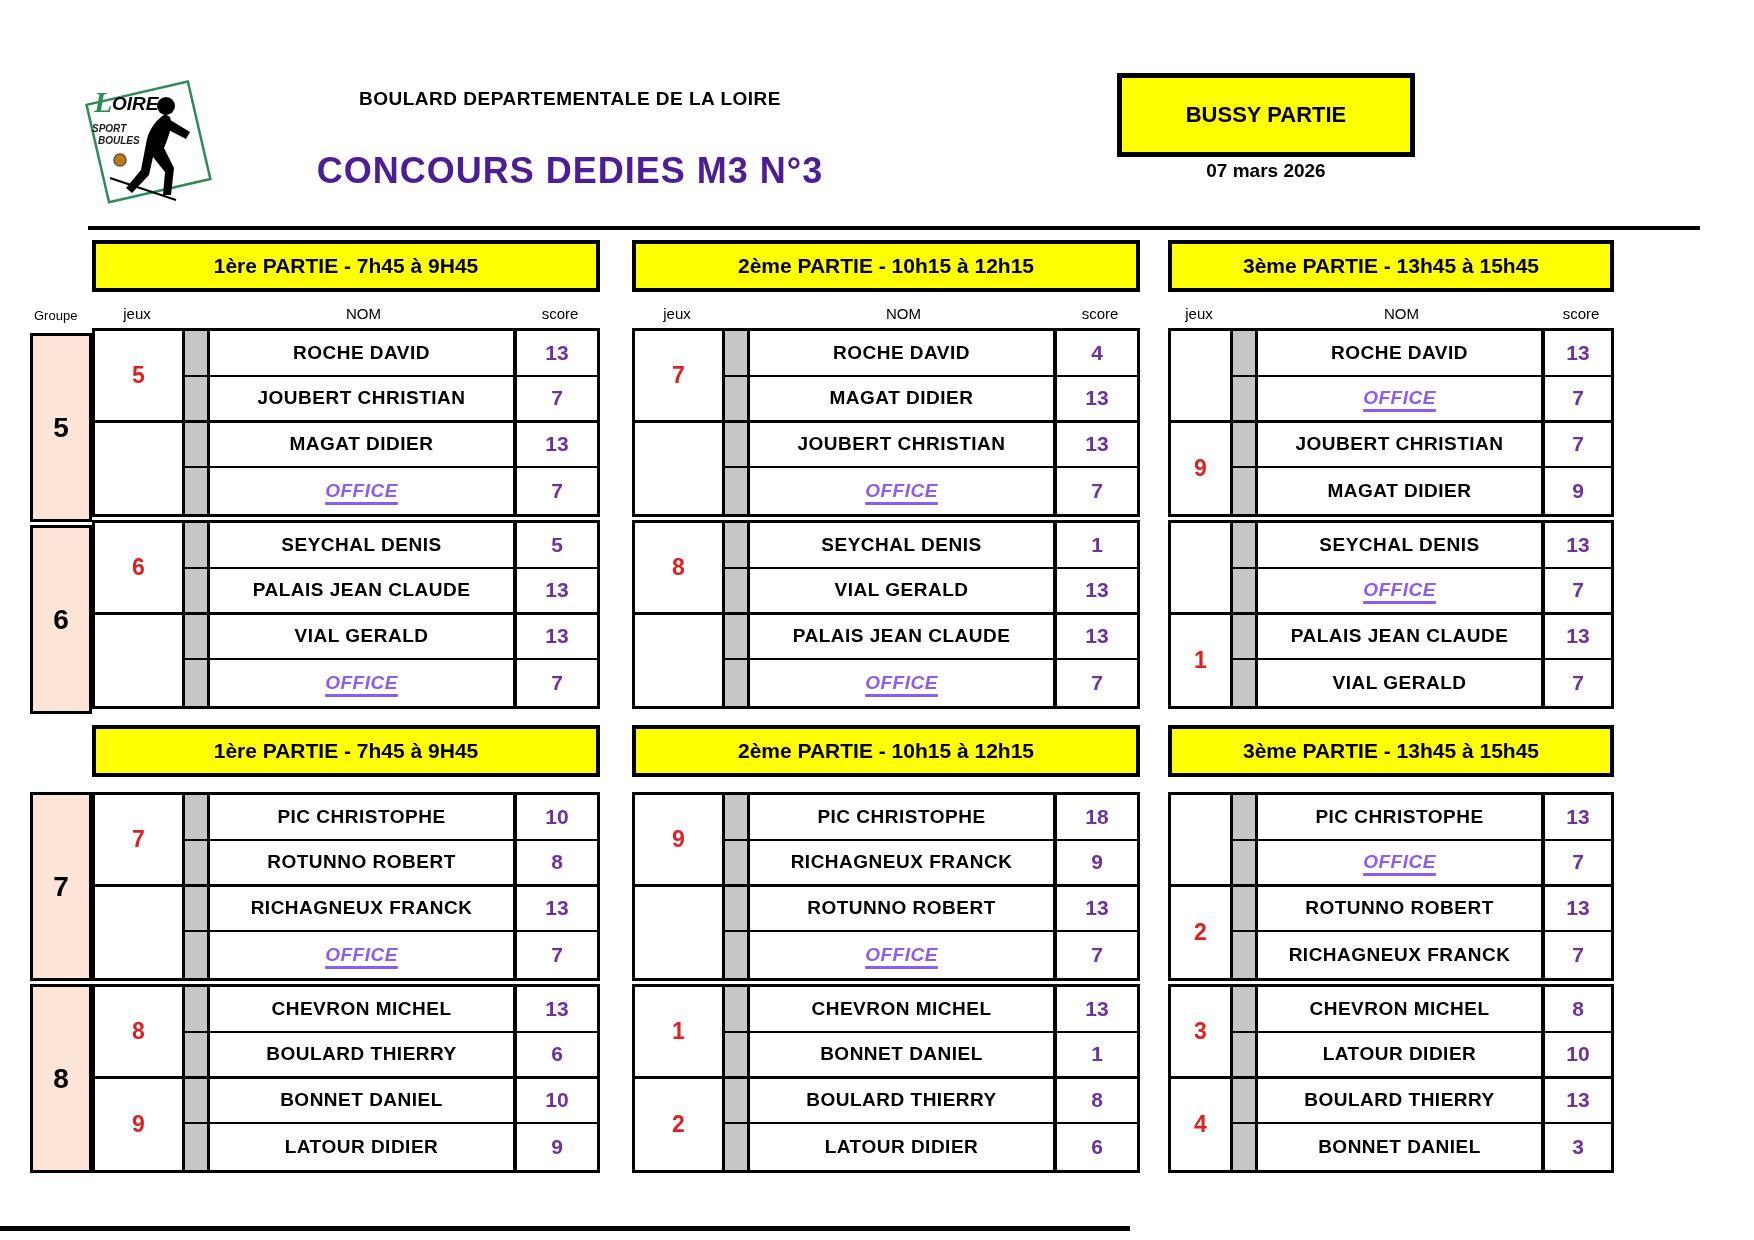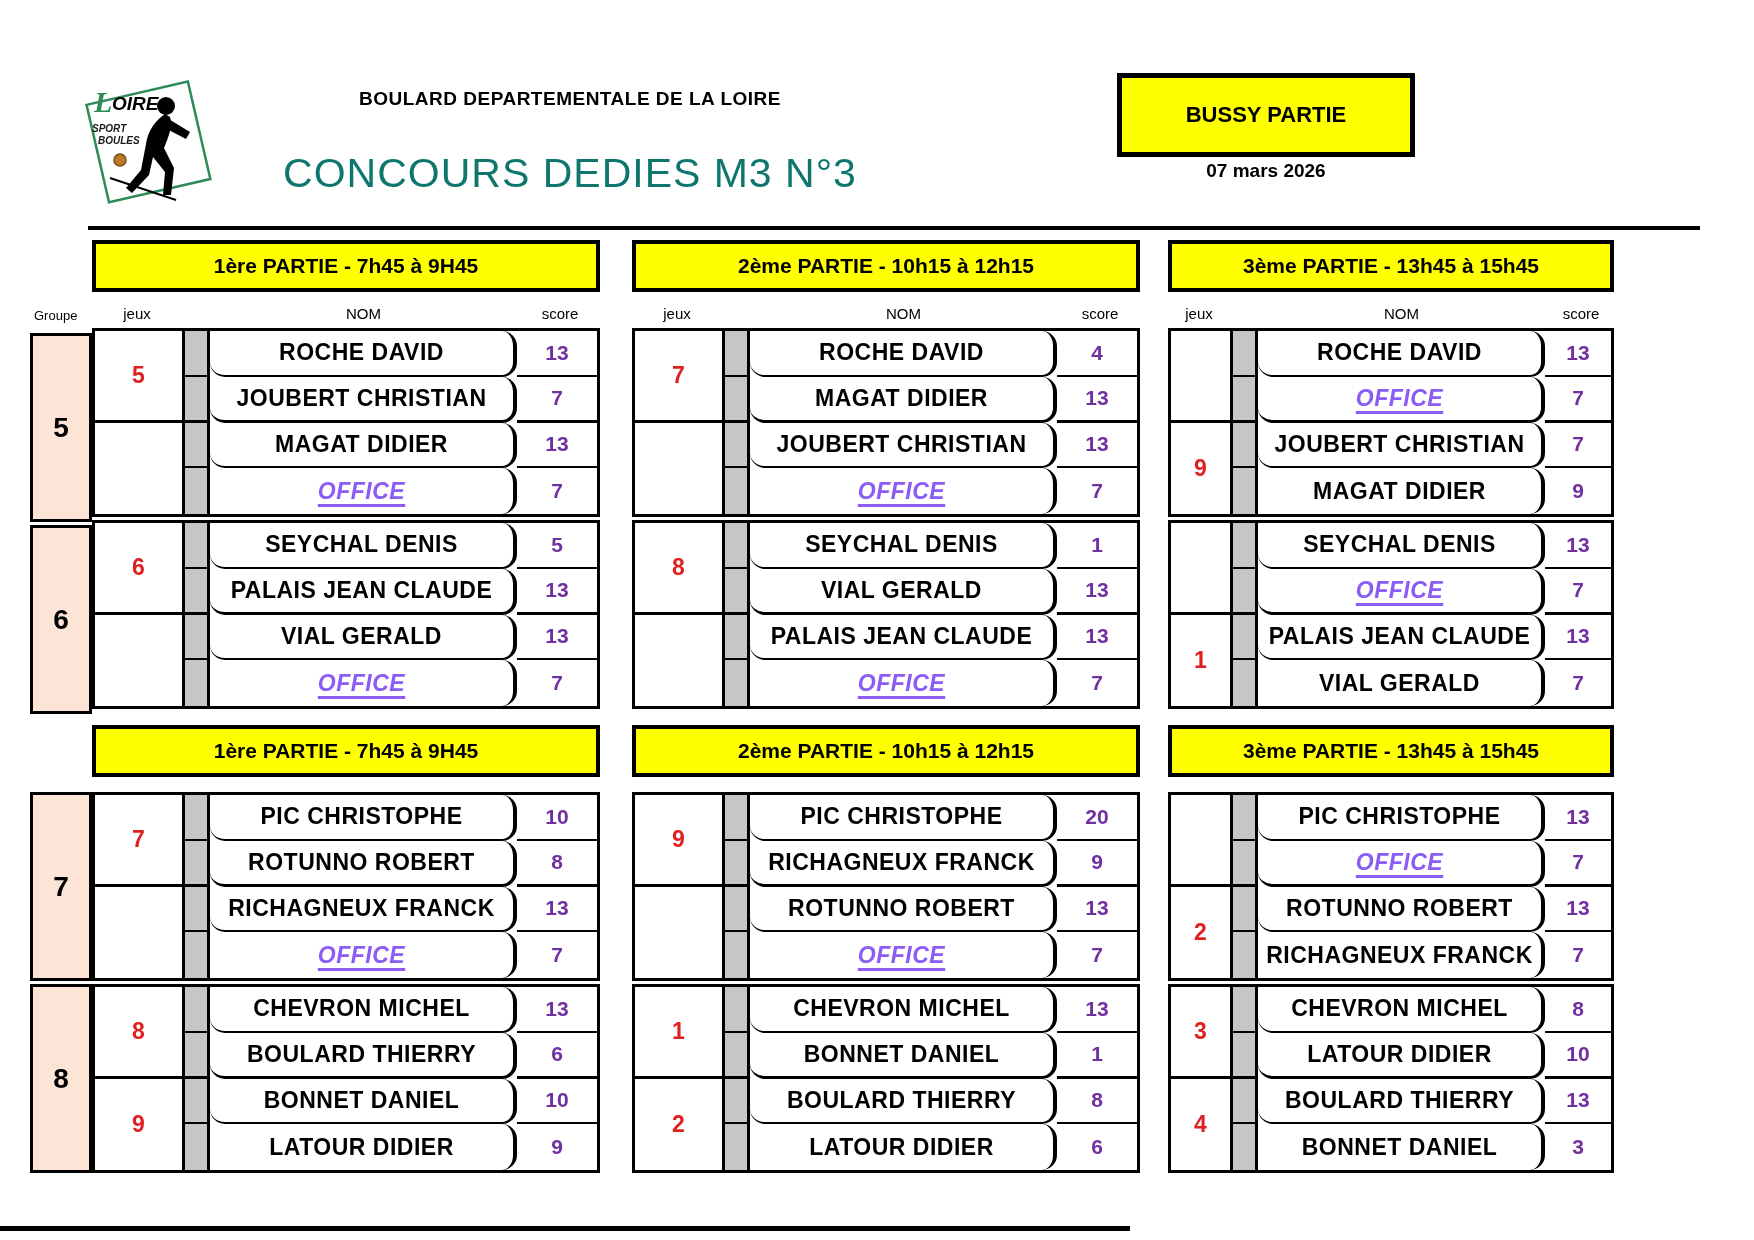--- a/index.html
+++ b/index.html
@@ -4,21 +4,21 @@
 <style>
   html,body{margin:0;padding:0;}
   body{
     width:1754px;height:1240px;position:relative;background:#fff;
     font-family:"Liberation Sans",sans-serif;color:#000;overflow:hidden;
   }
   
   .committee{position:absolute;left:300px;top:88px;width:540px;text-align:center;
     font-size:19px;font-weight:bold;letter-spacing:.5px;}
   .title{position:absolute;left:240px;top:150px;width:660px;text-align:center;
-    font-size:41px;font-weight:normal;color:#0f766e;letter-spacing:1px;}
+    font-size:36px;font-weight:bold;color:#4c1d95;letter-spacing:1px;}
   .venue{position:absolute;left:1117px;top:73px;width:298px;height:84px;box-sizing:border-box;
     background:#FFFF00;border:5px solid #000;display:flex;align-items:center;justify-content:center;
     font-size:22px;font-weight:bold;}
   .date{position:absolute;left:1116px;top:160px;width:300px;text-align:center;
     font-size:19px;font-weight:bold;}
   .toprule{position:absolute;left:88px;top:226px;width:1612px;height:4px;background:#000;}
   .bottomrule{position:absolute;left:0;top:1226px;width:1130px;height:5px;background:#000;}
   .logo{position:absolute;left:68px;top:60px;width:160px;height:160px;}
 
   
@@ -37,21 +37,21 @@
     height:189px;box-sizing:border-box;border:3px solid #000;background:#fff;}
   .narrow .g{grid-template-columns:62px 25px 1fr 66px;}
   .g + .g{margin-top:3px;}
 
   .j{grid-column:1;border-right:3px solid #000;display:flex;align-items:center;justify-content:center;
     color:#E02020;font-weight:bold;font-size:23px;}
   .p1{grid-row:1/3;border-bottom:3px solid #000;}
   .p2{grid-row:3/5;}
   .s{grid-column:2;background:#C6C6C6;border-right:3px solid #000;}
   .n{grid-column:3;border-right:4px solid #000;display:flex;align-items:center;justify-content:center;
-    font-weight:bold;font-size:23px;letter-spacing:.5px;border-radius:15px;}
+    font-weight:bold;font-size:19px;letter-spacing:.5px;}
   .sc{grid-column:4;display:flex;align-items:center;justify-content:center;
     font-weight:bold;font-size:21px;color:#7030A0;}
   .r1{grid-row:1;border-bottom:2px solid #000;}
   .r2{grid-row:2;border-bottom:3px solid #000;}
   .r3{grid-row:3;border-bottom:2px solid #000;}
   .r4{grid-row:4;}
   .o{color:#8b5cf6;font-style:italic;
      text-decoration:underline;text-decoration-thickness:3px;text-underline-offset:5px;}
 
   
@@ -270,21 +270,21 @@
   <div class="partie">2ème PARTIE - 10h15 à 12h15</div>
   <div class="groups">
     <div class="g">
       <div class="j p1">9</div>
       <div class="j p2"></div>
       <div class="s r1"></div>
       <div class="s r2"></div>
       <div class="s r3"></div>
       <div class="s r4"></div>
       <div class="n r1">PIC CHRISTOPHE</div>
-      <div class="sc r1">20</div>
+      <div class="sc r1">18</div>
       <div class="n r2">RICHAGNEUX FRANCK</div>
       <div class="sc r2">9</div>
       <div class="n r3">ROTUNNO ROBERT</div>
       <div class="sc r3">13</div>
       <div class="n r4 o">OFFICE</div>
       <div class="sc r4">7</div>
     </div>
     <div class="g">
       <div class="j p1">1</div>
       <div class="j p2">2</div>

